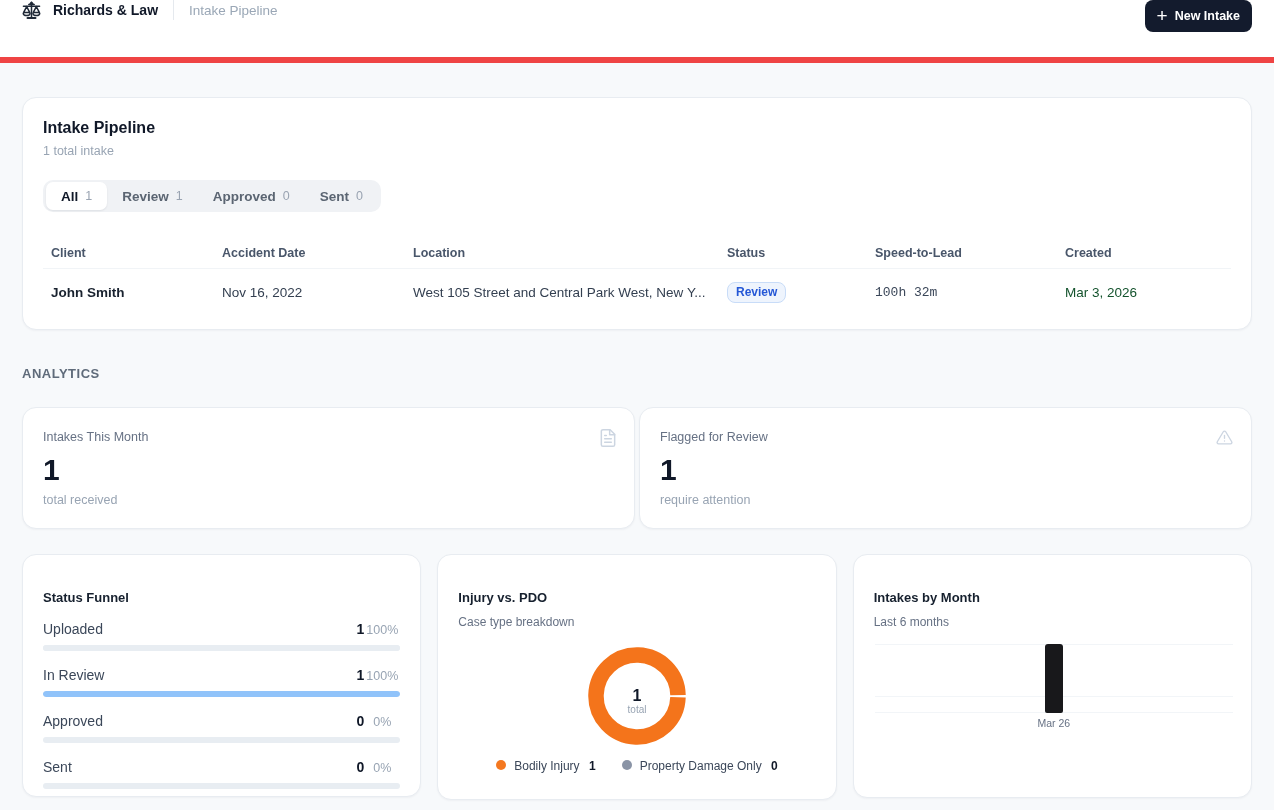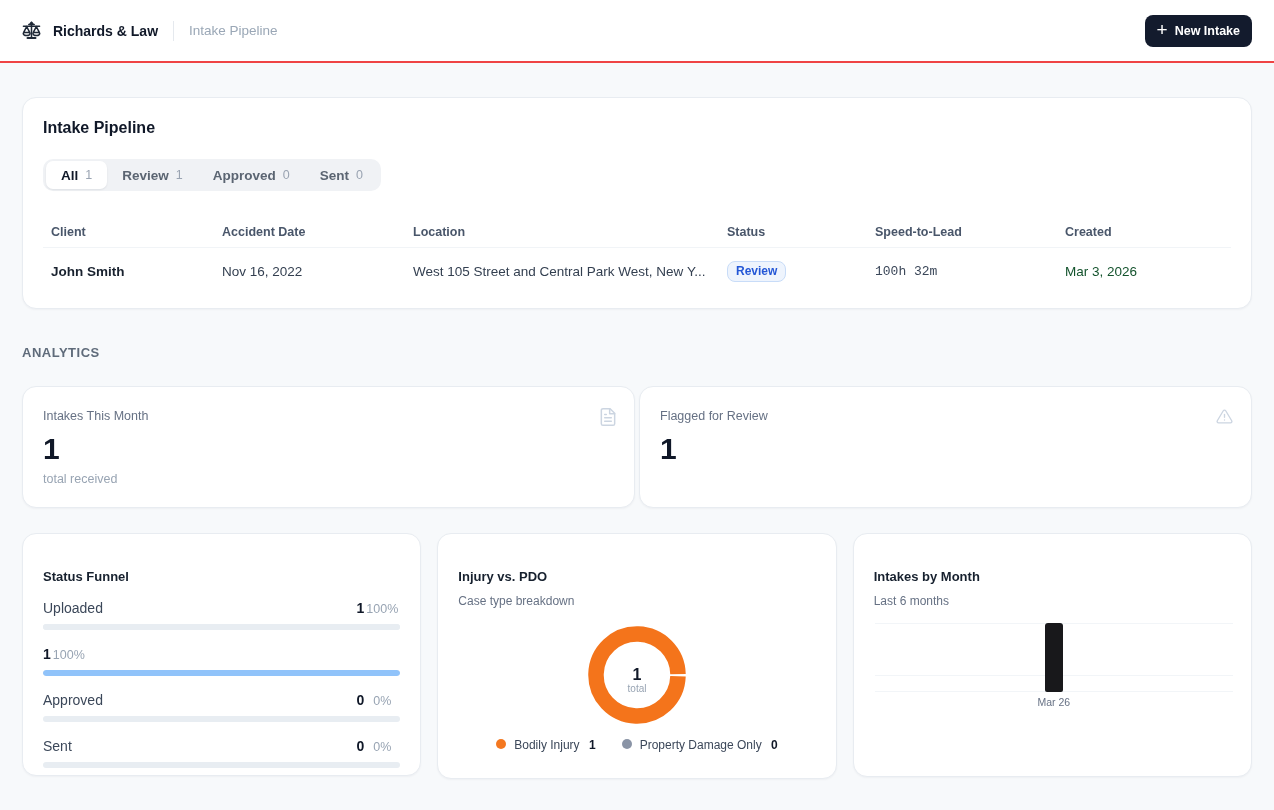--- a/index.html
+++ b/index.html
@@ -1,19 +1,19 @@
 <!DOCTYPE html>
 <html><head>
 <meta charset="utf-8">
 <style>
 * { margin:0; padding:0; box-sizing:border-box; }
 html,body { width:1274px; height:810px; overflow:hidden; }
 body { background:#f7f9fb; font-family:"Liberation Sans", sans-serif; color:#0f172a; }
 
-.topbar { background:#fff; border-bottom:2px solid #ef4444; height:63px; display:flex; align-items:center; justify-content:space-between; padding:0 22px; }
+.topbar { background:#fff; border-bottom:6px solid #ef4444; height:63px; display:flex; align-items:flex-start; justify-content:space-between; padding:0 22px; }
 .brand { display:flex; align-items:center; }
 .brand svg { display:block; }
 .brand-name { font-size:14px; font-weight:bold; color:#101828; margin-left:12px; }
 .brand-sep { width:1px; height:20px; background:#e5e9ee; margin:0 15px; }
 .crumb { font-size:13.5px; color:#9aa7b6; }
 .btn-new { background:#131b2d; color:#fff; border:none; border-radius:8px; height:32px; padding:0 12px; font-size:12.5px; font-weight:bold; font-family:"Liberation Sans", sans-serif; display:flex; align-items:center; gap:7px; }
 .btn-new .plus { font-size:19px; font-weight:normal; line-height:1; margin-top:-2px; }
 
 .main { padding:34px 22px 0 22px; }
 .card { background:#fff; border:1px solid #e8ecf1; border-radius:14px; box-shadow:0 1px 2px rgba(16,24,40,.04); }
@@ -84,20 +84,21 @@
     </svg>
     <span class="brand-name">Richards &amp; Law</span>
     <span class="brand-sep"></span>
     <span class="crumb">Intake Pipeline</span>
   </div>
   <button class="btn-new"><span class="plus">+</span> New Intake</button>
 </div>
 <div class="main">
   <div class="card pipe">
     <h1>Intake Pipeline</h1>
+    <div class="sub">1 total intake</div>
     <div class="tabs">
       <div class="tab active">All <span class="cnt">1</span></div>
       <div class="tab">Review <span class="cnt">1</span></div>
       <div class="tab">Approved <span class="cnt">0</span></div>
       <div class="tab">Sent <span class="cnt">0</span></div>
     </div>
     <table>
       <colgroup>
           <col style="width:169px">
           <col style="width:191px">
@@ -137,20 +138,21 @@
         <path d="M14.5 2H6a2 2 0 0 0-2 2v16a2 2 0 0 0 2 2h12a2 2 0 0 0 2-2V7.5z"></path>
         <path d="M14 2v6h6"></path>
           <path d="M16 13H8"></path>
           <path d="M16 17H8"></path>
           <path d="M10 9H8"></path>
       </svg>
     </div>
     <div class="card an-card">
       <div class="t">Flagged for Review</div>
       <div class="n">1</div>
+      <div class="d">require attention</div>
       <svg class="warn" width="17" height="17" viewBox="0 0 24 24" fill="none" stroke="#ccd5e1" stroke-width="1.9" stroke-linecap="round" stroke-linejoin="round">
         <path d="M10.29 3.86L1.82 18a2 2 0 0 0 1.71 3h16.94a2 2 0 0 0 1.71-3L13.71 3.86a2 2 0 0 0-3.42 0z"></path>
         <line x1="12" y1="9" x2="12" y2="13"></line>
           <line x1="12" y1="17" x2="12.01" y2="17"></line>
       </svg>
     </div>
   </div>
 
   <div class="bot-grid">
     <div class="card bcard" style="height:243px">
@@ -160,20 +162,21 @@
             <span class="lbl">Uploaded</span>
             <span class="val">1</span>
             <span class="pct">100%</span>
           </div>
         <div class="track">
             <div class="fill" style="width:100%; background:#e8edf2"></div>
           </div>
       </div>
       <div class="frow">
         <div class="line">
+            <span class="lbl">In Review</span>
             <span class="val">1</span>
             <span class="pct">100%</span>
           </div>
         <div class="track">
             <div class="fill" style="width:100%; background:#90c3fa"></div>
           </div>
       </div>
       <div class="frow">
         <div class="line">
             <span class="lbl">Approved</span>

